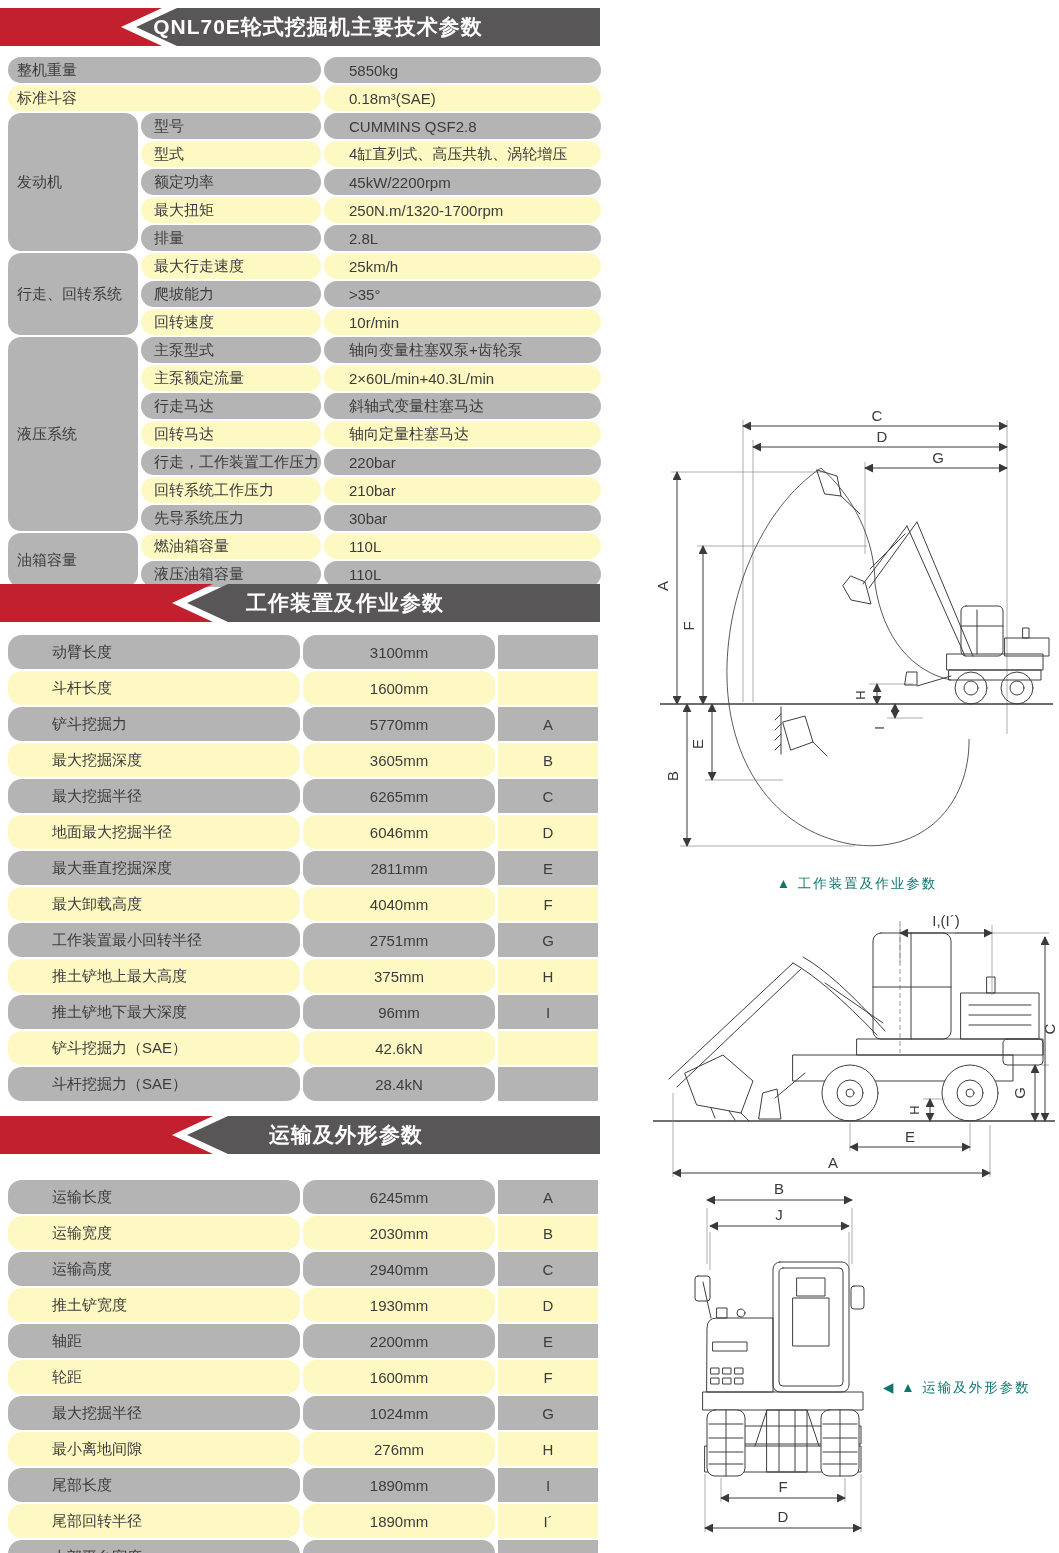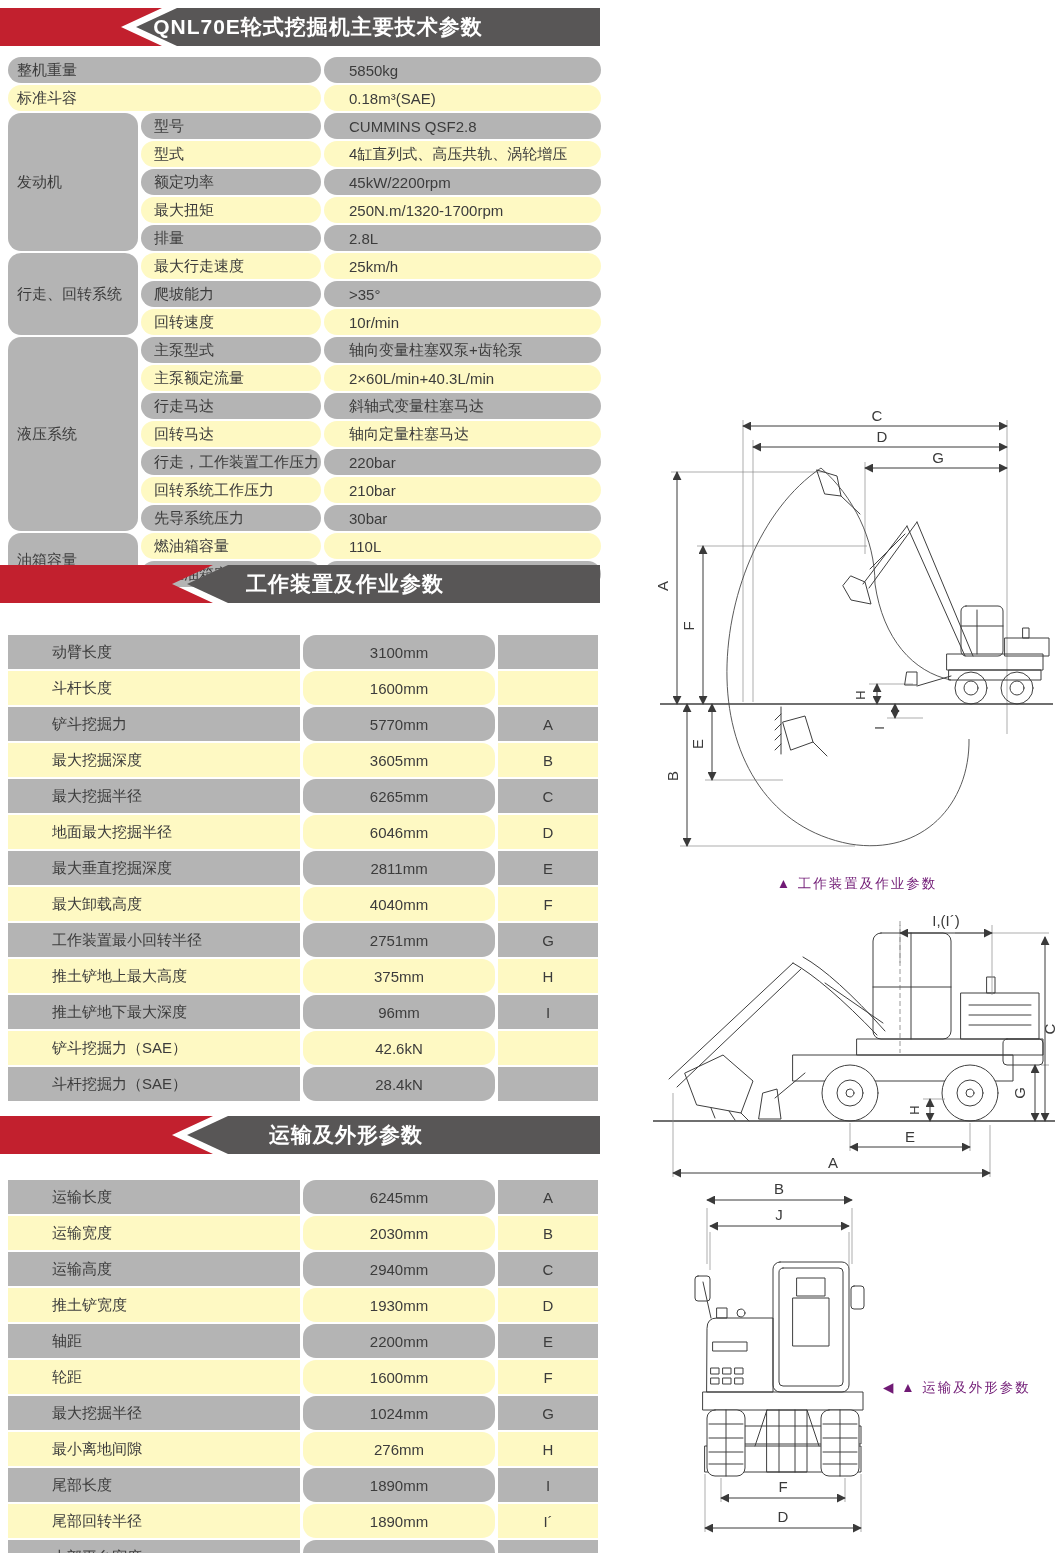--- a/index.html
+++ b/index.html
@@ -14,26 +14,26 @@
   table.spec{position:absolute;left:5px;border-collapse:separate;border-spacing:3px 2px;table-layout:fixed;}
   table.spec td{vertical-align:middle;font-size:15px;color:#3c3c3c;overflow:hidden;white-space:nowrap;}
   #t1 td{height:24px;border-radius:13px;}
   #t2 td,#t3 td{height:32px;}
   tr.dark td{background:#b4b4b4;}
   tr.light td{background:#fef9c3;}
   td.grp{background:#b4b4b4 !important;padding-left:9px;}
   td.lbl{padding-left:9px;}
   td.sub{padding-left:13px;}
   td.val{padding-left:25px;}
-  td.lbl2{padding-left:44px;}
+  td.lbl2{padding-left:44px;border-radius:14px;}
   td.val2{text-align:center;border-radius:13px;}
   td.ltr{text-align:center;}
   
   .dia{position:absolute;}
-  .caption{position:absolute;font-size:13.5px;color:#701a75;letter-spacing:2px;white-space:nowrap;}
+  .caption{position:absolute;font-size:13.5px;color:#0f766e;letter-spacing:2px;white-space:nowrap;}
   .dlab{font-size:15px;fill:#3a3a3a;text-anchor:middle;font-family:"Liberation Sans","DejaVu Sans",sans-serif;}
   .dlab2{font-size:13px;fill:#3a3a3a;text-anchor:middle;font-family:"Liberation Sans","DejaVu Sans",sans-serif;}
   .dim{stroke:#3a3a3a;stroke-width:1;fill:none;}
   .ext{stroke:#8a8a8a;stroke-width:0.7;fill:none;}
   .cl{stroke:#6a6a6a;stroke-width:0.7;stroke-dasharray:5 3;fill:none;}
   .mc{fill:none;stroke:#3f3f3f;stroke-width:1;stroke-linejoin:round;stroke-linecap:round;}
   .env{fill:none;stroke:#474747;stroke-width:0.9;}
 </style>
 </head>
 <body>
@@ -131,21 +131,21 @@
           <td class="sub">燃油箱容量</td>
           <td class="val">110L</td>
         </tr>
         <tr class="dark">
           <td class="sub">液压油箱容量</td>
           <td class="val">110L</td>
         </tr>
       </tbody>
   </table>
 
-  <div class="band" style="top:565px;">
+  <div class="band" style="top:584px;">
     <svg width="600" height="38">
       <polygon points="228,0 600,0 600,38 228,38 187,19" fill="#585656"></polygon>
       <polygon points="0,0 213,0 172,19 213,38 0,38" fill="#c2202e"></polygon>
     </svg>
     <span class="btitle" style="left:345px;">工作装置及作业参数</span>
   </div>
 
   <table class="spec" id="t2" style="top:633px;">
     <colgroup>
         <col style="width:292px">

